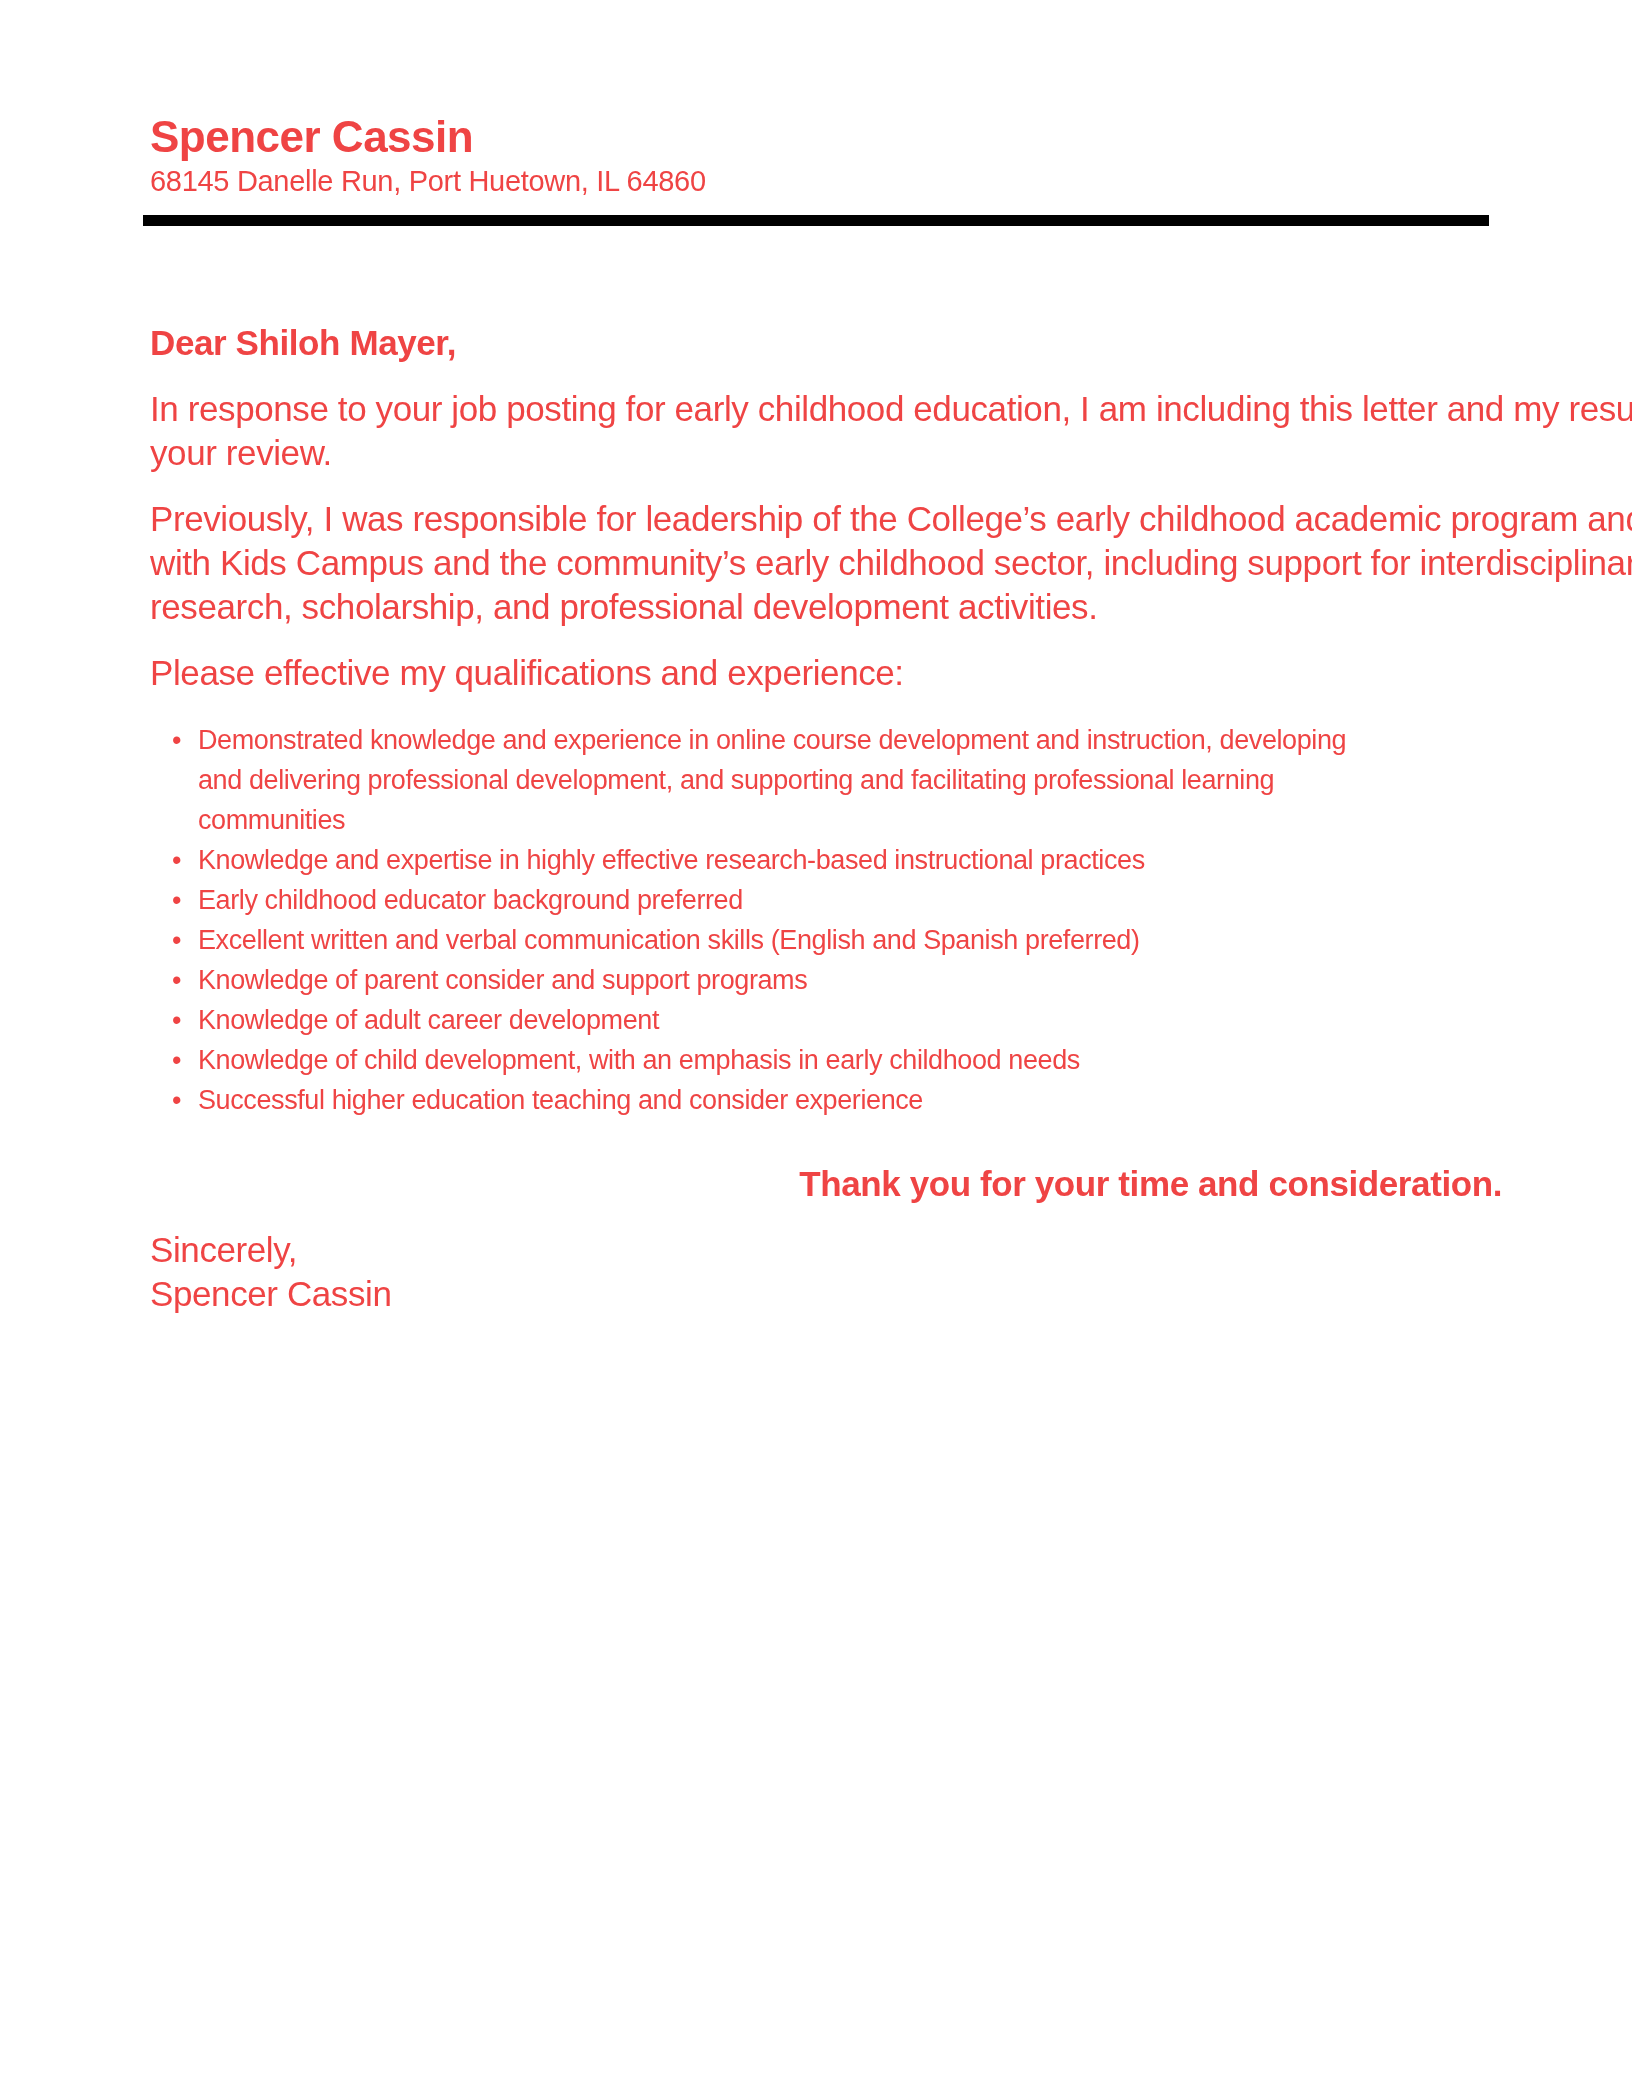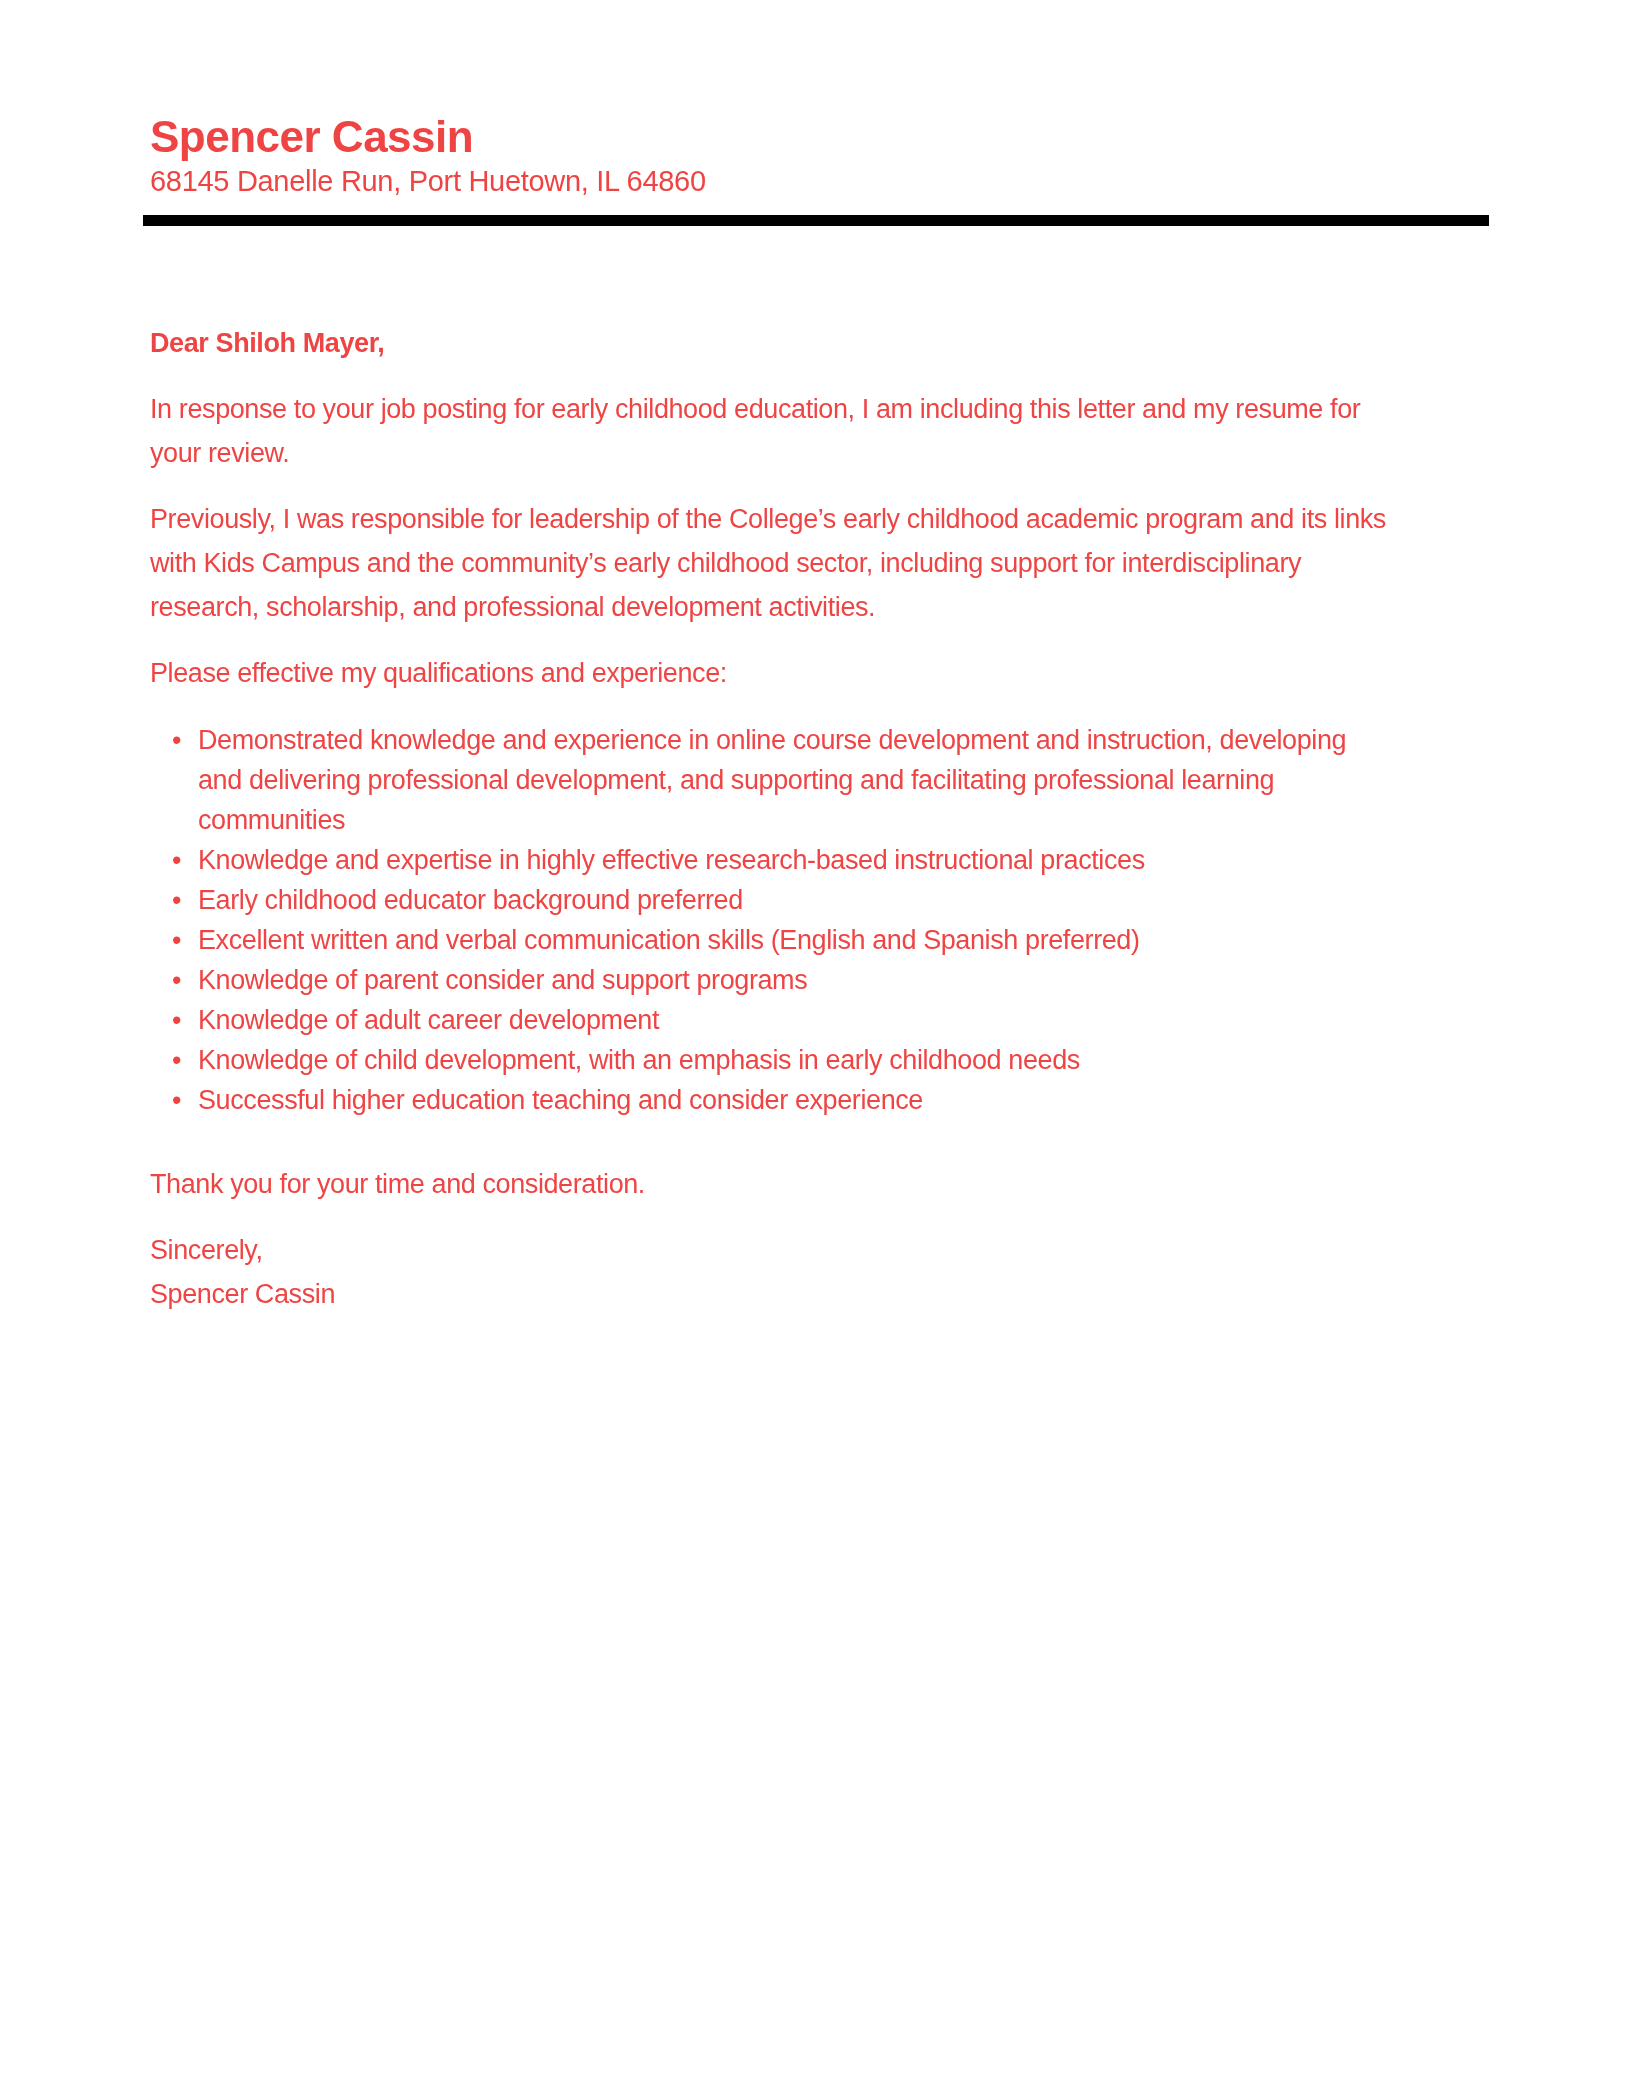--- a/index.html
+++ b/index.html
@@ -32,27 +32,27 @@
   .rule {
     margin: 5px 0 0 -7px;
     width: 1346px;
     height: 4px;
     background: #ffffff;
     border-top: 3px solid #000000;
     border-bottom: 8px solid #000000;
   }
   p {
     margin: 0 0 22px 0;
-    font-size: 27px;
+    font-size: 35px;
     line-height: 44px;
     letter-spacing: -0.4px;
     white-space: pre;
   }
   p.salutation { margin-top: 95px; font-weight: 700; }
-  p.closing { font-weight: 400; }
+  p.closing { font-weight: 700; text-align: right; }
   ul.bullets {
     list-style: none;
     margin: 25px 0 42px 0;
     padding: 0;
   }
   ul.bullets li {
     display: flex;
     align-items: flex-start;
     padding-left: 22px;
     font-size: 27px;

